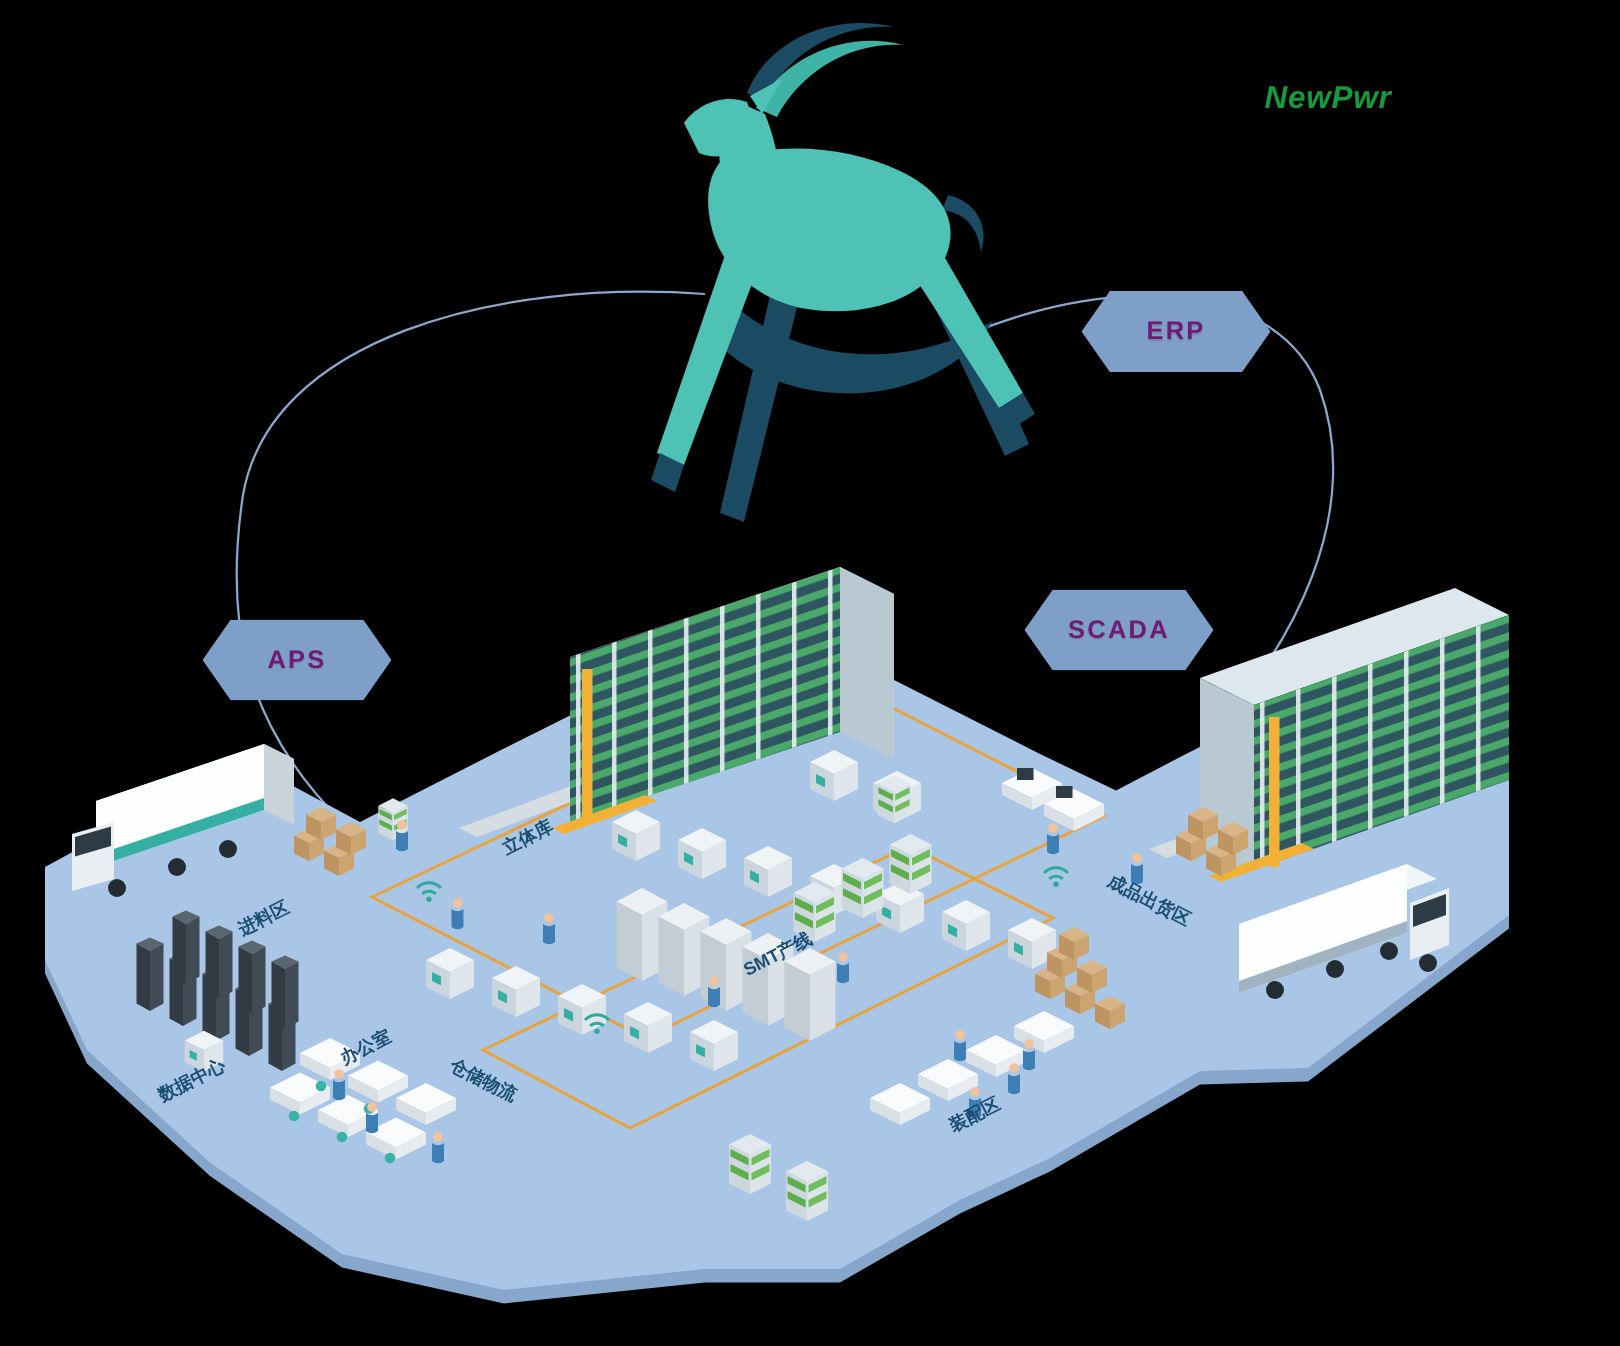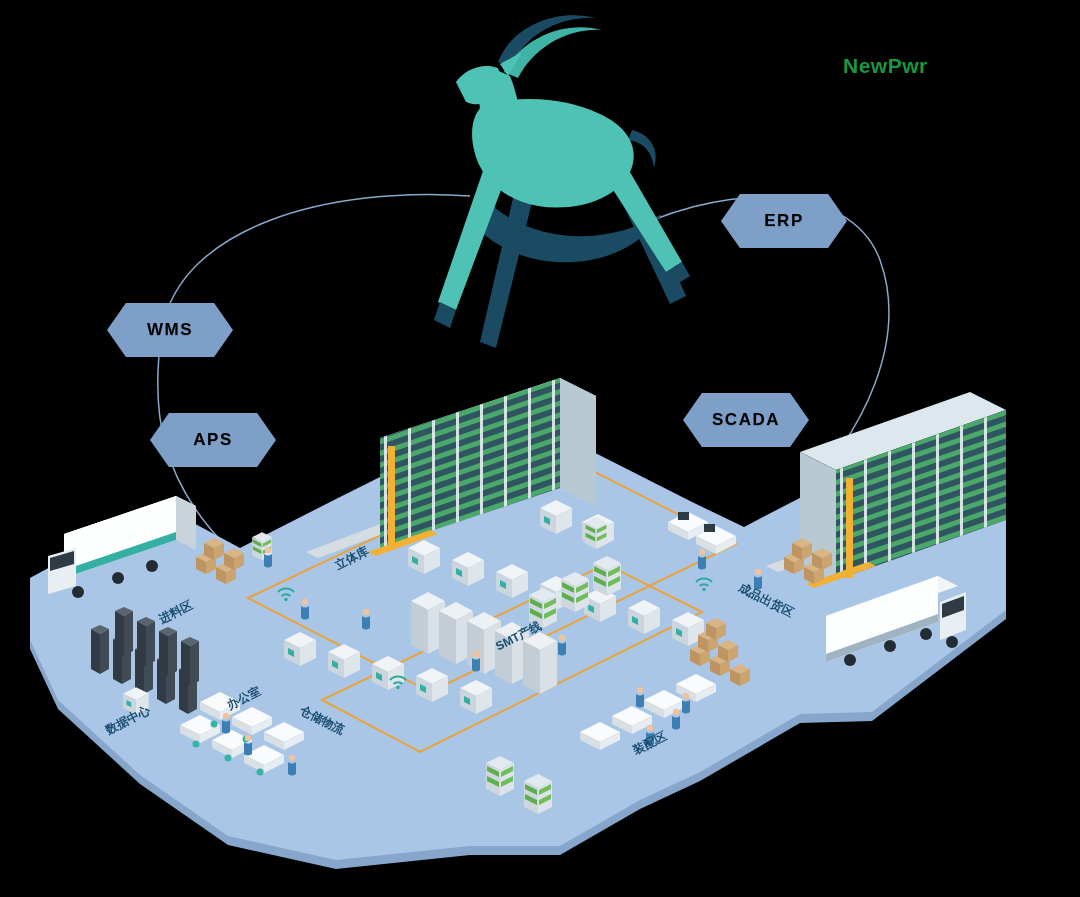--- a/index.html
+++ b/index.html
@@ -2,25 +2,25 @@
 <html><head>
 <meta charset="utf-8">
 <style>
   html,body{margin:0;padding:0;background:#000;}
   .stage{position:relative;width:1080px;height:897px;background:#000;overflow:hidden;
          font-family:"Liberation Sans",sans-serif;}
   svg{position:absolute;left:0;top:0;}
   .hex{position:absolute;width:126px;height:54px;background:#7E9FC8;
        clip-path:polygon(15% 0,85% 0,100% 50%,85% 100%,15% 100%,0 50%);
        display:flex;align-items:center;justify-content:center;
-       color:#000000;font-weight:bold;font-size:17px;letter-spacing:1.5px;
+       color:#701a75;font-weight:bold;font-size:17px;letter-spacing:1.5px;
        text-shadow:0 1px 1px rgba(0,0,0,.15);}
   .area{position:absolute;color:#1B4F72;font-weight:bold;font-size:12px;
         white-space:nowrap;transform-origin:center;}
-  .logo{position:absolute;color:#159A3C;font-weight:800;
+  .logo{position:absolute;color:#159A3C;font-weight:800;font-style:italic;
         font-size:21px;letter-spacing:.5px;}
 </style>
 </head>
 <body>
 
 <div class="stage">
 
 <svg width="1080" height="897" viewBox="0 0 1080 897">
   <defs>
     <pattern id="rack" width="10" height="11" patternUnits="userSpaceOnUse" patternTransform="rotate(-19)">
@@ -266,22 +266,21 @@
     <path d="M130,96 C170,84 214,88 248,104 C278,118 288,140 278,162 C264,190 224,202 186,196 C152,190 128,168 122,140 C118,122 120,106 130,96 Z" fill="#4EC3B5"></path>
     <path d="M132,158 L152,172 L104,300 L86,292 Z" fill="#4EC3B5"></path>
     <path d="M88,292 L104,300 L98,318 L82,310 Z" fill="#1B4B63"></path>
     <path d="M256,172 L278,162 L330,252 L314,262 Z" fill="#4EC3B5"></path>
     <path d="M314,262 L330,252 L338,266 L322,276 Z" fill="#1B4B63"></path>
   </g>
 </svg>
 
 <div class="logo" style="left:843px;top:54px">NewPwr</div>
 
-<div class="hex" style="left:107px;top:303px">WMS</div>
-<div class="hex" style="left:150px;top:413px">APS</div>
+<div class="hex" style="left:135px;top:413px">APS</div>
 <div class="hex" style="left:721px;top:194px">ERP</div>
 <div class="hex" style="left:683px;top:393px">SCADA</div>
 
 <div class="area" style="left:158px;top:604px;transform:rotate(-27deg)">进料区</div>
 <div class="area" style="left:334px;top:550px;transform:rotate(-27deg)">立体库</div>
 <div class="area" style="left:494px;top:628px;transform:rotate(-27deg)">SMT产线</div>
 <div class="area" style="left:104px;top:712px;transform:rotate(-27deg)">数据中心</div>
 <div class="area" style="left:226px;top:690px;transform:rotate(-27deg)">办公室</div>
 <div class="area" style="left:298px;top:712px;transform:rotate(27deg)">仓储物流</div>
 <div class="area" style="left:632px;top:735px;transform:rotate(-27deg)">装配区</div>

